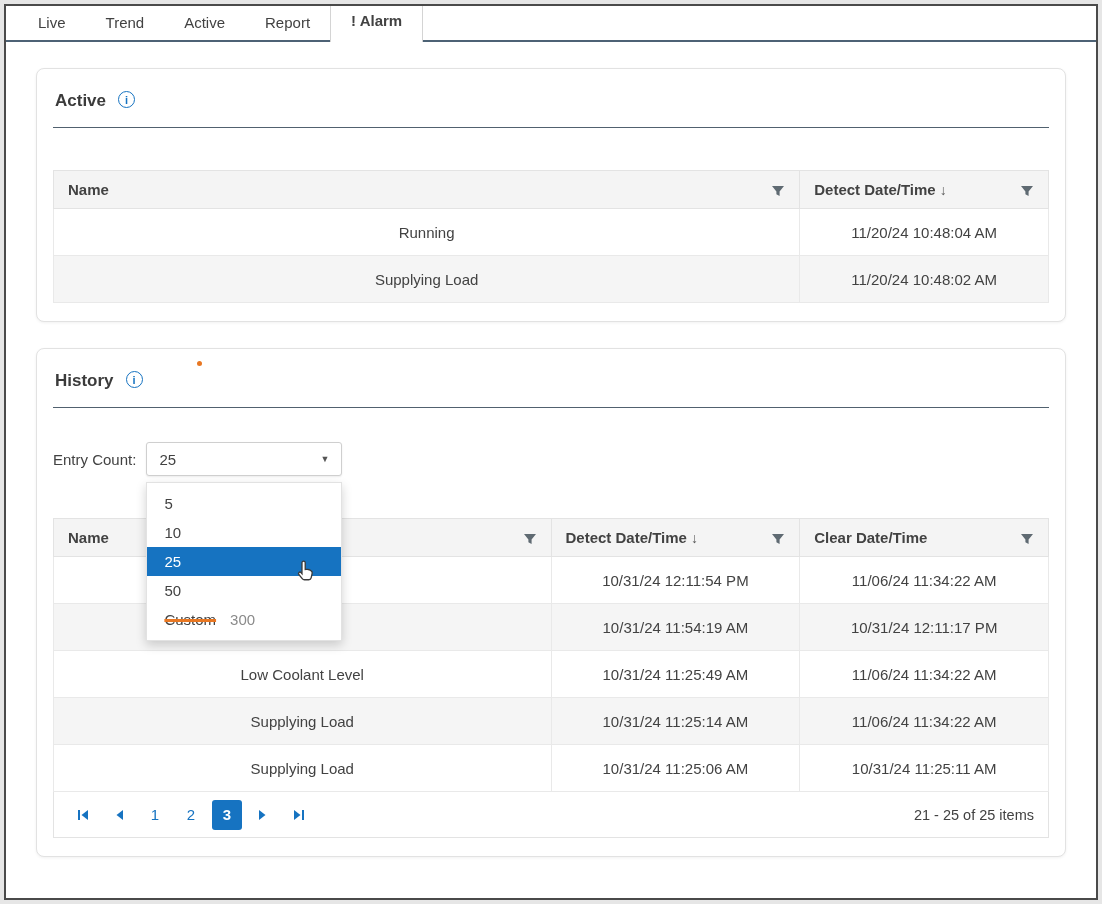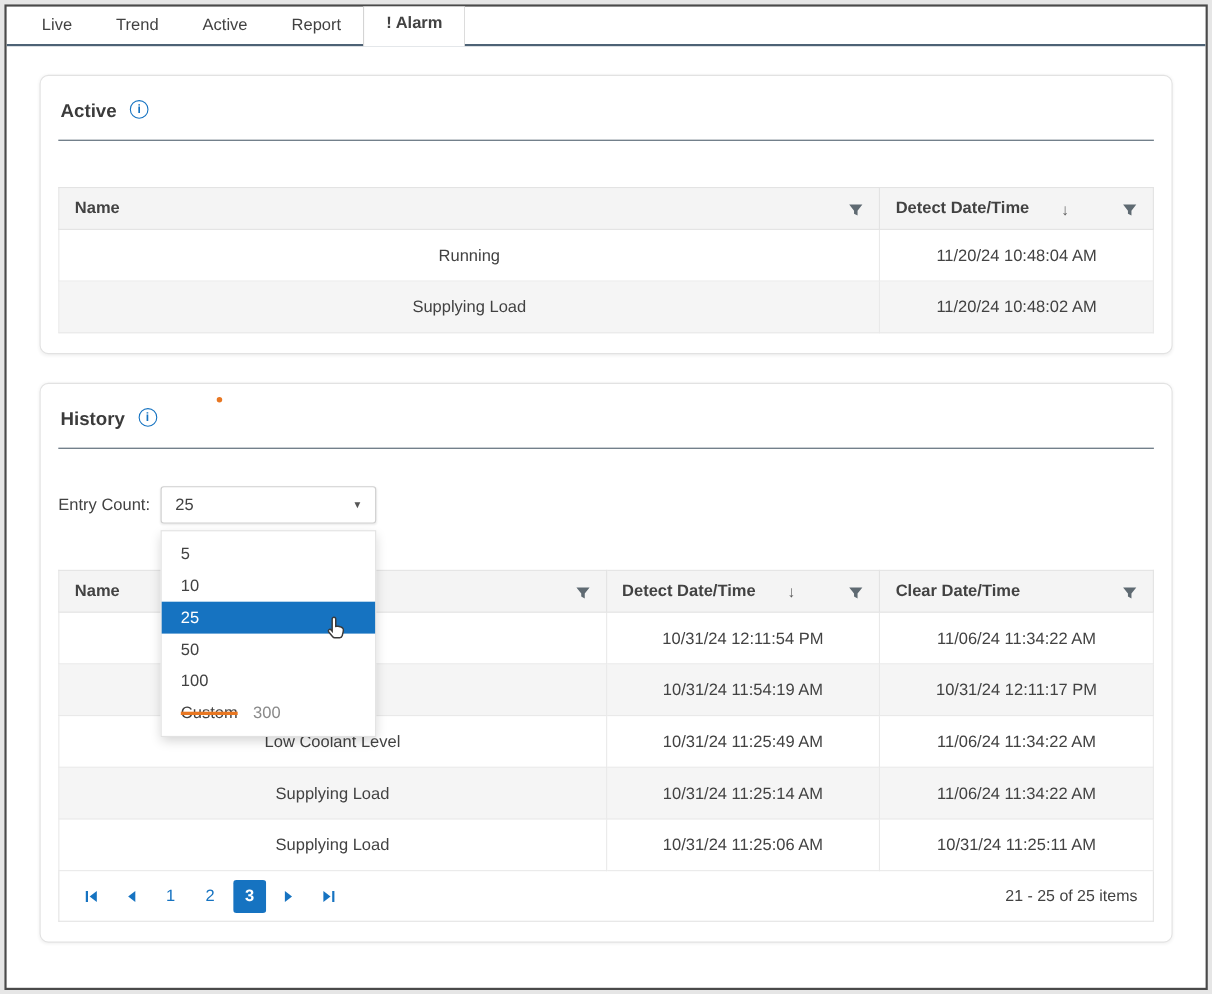--- a/index.html
+++ b/index.html
@@ -83,21 +83,21 @@
   }
   td {
     border: 1px solid #e9e9e9;
     padding: 0 14px;
     height: 47px;
     color: #424242;
     text-align: center;
   }
   tbody tr:nth-child(even) td { background: #f5f5f5; }
   .th-flex { display: flex; align-items: flex-end; justify-content: space-between; gap: 8px; }
-  .th-label-group { display: flex; align-items: center; gap: 29px; }
+  .th-label-group { display: flex; align-items: center; gap: 4px; }
   .sort-arrow { color: #5a5a5a; font-size: 14px; font-weight: normal; cursor: pointer; }
   .filter-btn { display: inline-flex; cursor: pointer; }
   .col-name-2 { width: 75%; }
   .col-date-2 { width: 25%; }
   .col-name-3 { width: 50%; }
   .col-date-3 { width: 25%; }
   
   .entry-row {
     display: flex; align-items: center; gap: 10px;
     margin-top: 34px;
@@ -235,21 +235,20 @@
       <div class="select-wrap">
         <div class="select-box">
           <span>25</span>
           <span class="select-caret">▼</span>
         </div>
         <div class="dropdown-list">
           <div class="dd-item">5</div>
           <div class="dd-item">10</div>
           <div class="dd-item selected">25</div>
           <div class="dd-item">50</div>
-          <div class="dd-item">100</div>
           <div class="dd-item">
             <span class="dd-strike">Custom</span>
             <span class="dd-extra">300</span>
           </div>
           <span class="cursor-pointer">
             <svg width="22" height="24" viewBox="0 0 18 20">
               <path d="M7 1.8c.75 0 1.35.6 1.35 1.35v5.6l.9-.12c.3-.04.55-.06.85-.02.95.13 3.25.7 3.85 1.9.35.7.22 1.45.05 2.2l-.72 3.05c-.2.9-1 1.55-1.93 1.55H7.6c-.6 0-1.18-.27-1.55-.74l-3-3.62c-.43-.52-.38-1.28.12-1.7.5-.43 1.25-.37 1.68.12l.8.95V3.15C5.65 2.4 6.25 1.8 7 1.8Z" fill="#ffffff" stroke="#3a3a3a" stroke-width="1.1"></path>
             </svg>
           </span>
         </div>

